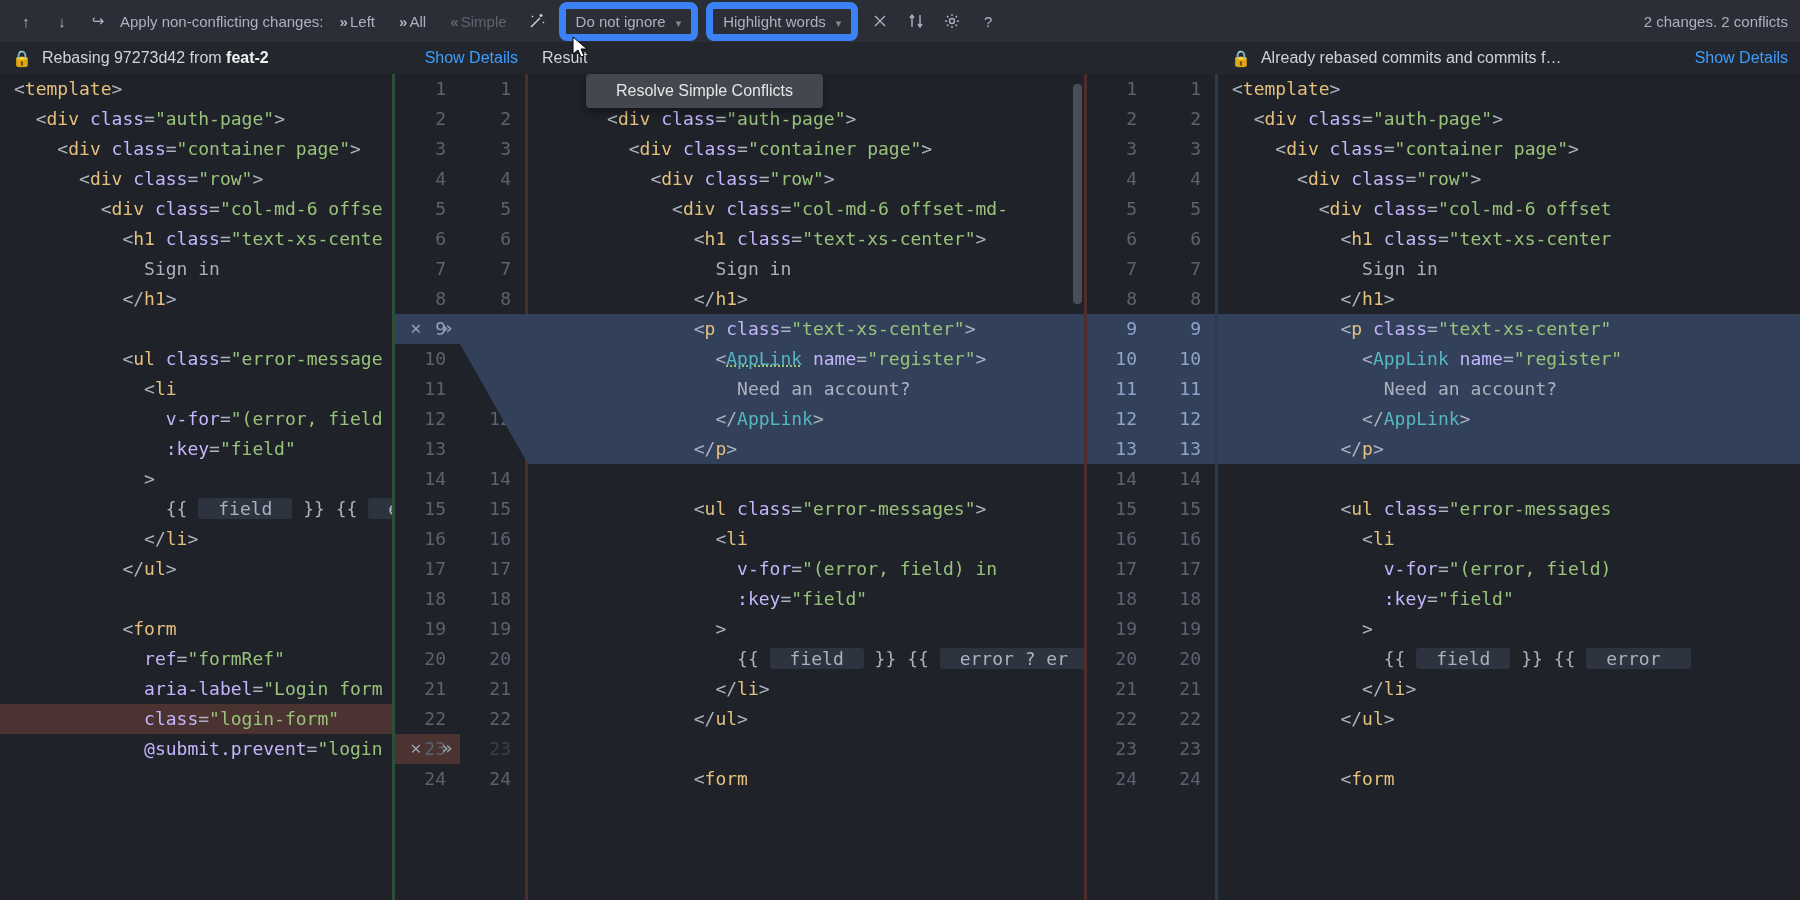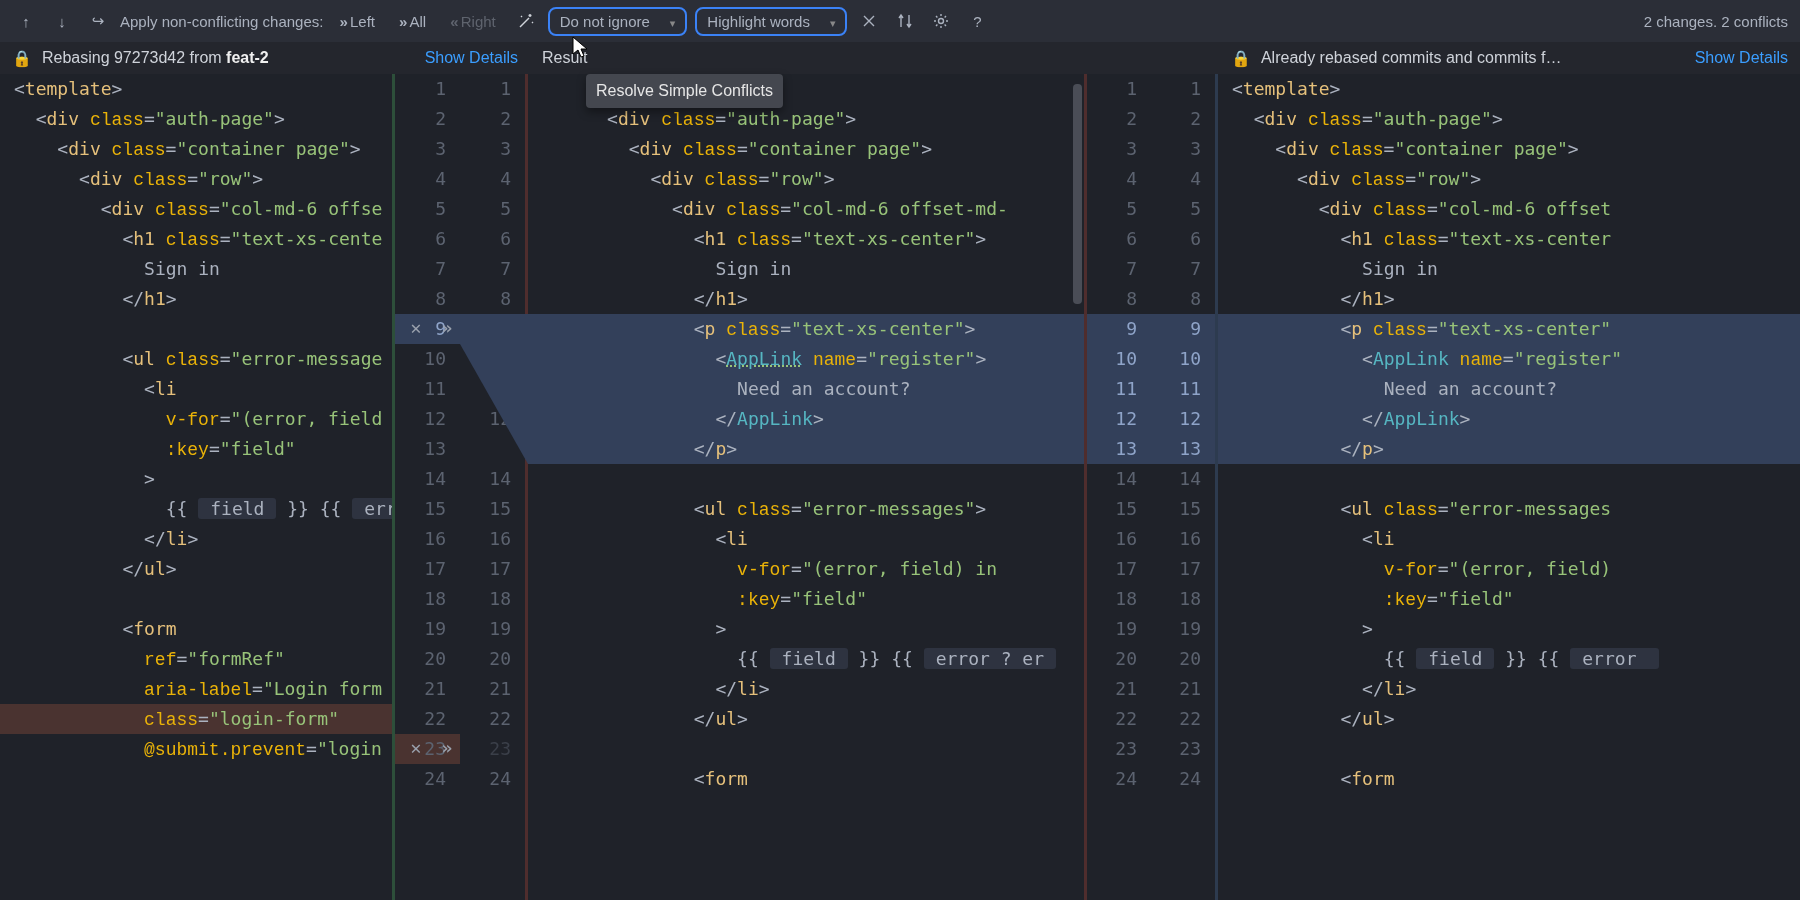--- a/index.html
+++ b/index.html
@@ -29,24 +29,24 @@
   color: #abb2bf;
   border-radius: 4px;
 }
 .toolbar .label { color: #abb2bf; }
 .toolbar .chev-btn {
   display: inline-flex; align-items: center; gap: 2px;
   padding: 3px 8px; border-radius: 6px;
 }
 .toolbar .chev-btn.disabled { opacity: 0.4; }
 .toolbar .dropdown {
-  border: 2px solid #3b82f6;
+  border: 7px solid #3b82f6;
   border-radius: 8px;
   padding: 4px 10px;
-  display: inline-flex; align-items: center; gap: 16px;
+  display: inline-flex; align-items: center; gap: 6px;
   background: #2b2e37;
 }
 .toolbar .spacer { flex: 1; }
 .toolbar .status-right { color: #abb2bf; }
 
 .headerbar {
   display: flex;
   height: 32px;
   background: #24262d;
   font-family: -apple-system, sans-serif;
@@ -64,21 +64,21 @@
 .headerbar .lock { color: #888; }
 .headerbar .title { color: #cfd3da; }
 .headerbar .title b { color: #f0f0f0; font-weight: 600; }
 .headerbar .link { color: #3b9eff; text-align: center; }
 
 .tooltip {
   position: absolute;
   top: 74px; left: 586px;
   background: #44474f;
   color: #e6e6e6;
-  padding: 8px 10px;
+  padding: 8px 30px;
   border-radius: 4px;
   font-family: -apple-system, sans-serif;
   font-size: 16px;
   box-shadow: 0 4px 10px rgba(0,0,0,.4);
   z-index: 50;
 }
 
 .panes {
   display: flex;
   height: calc(900px - 42px - 32px);
@@ -112,26 +112,26 @@
   white-space: pre;
   padding-left: 14px;
   line-height: 30px;
 }
 .line.hl-blue { background: #2e3e5c; }
 .line.hl-blue-light { background: #33405a; }
 .line.hl-red { background: #4a3330; }
 
 .tok-tag    { color: #e5c07b; }
 .tok-brkt   { color: #abb2bf; }
-.tok-attr   { color: #eab308; font-family: Liberation Mono, monospace; }
+.tok-attr   { color: #c4b5fd; }
 .tok-eq     { color: #abb2bf; }
 .tok-str    { color: #98c379; }
 .tok-comp   { color: #56b6c2; }
 .tok-txt    { color: #abb2bf; }
-.tok-must   { background: #2e3340; padding: 0 12px; border-radius: 3px; }
+.tok-must   { background: #2e3340; padding: 0 20px; border-radius: 3px; }
 .tok-under  { text-decoration: underline dotted #98c379; }
 
 .inline-icons {
   position: absolute;
   display: flex; gap: 8px;
   color: #9aa1ad;
 }
 .inline-icons .ibtn { width: 20px; height: 20px; display: inline-flex; align-items:center; justify-content:center; }
 
 .scrollthumb {
@@ -159,21 +159,21 @@
 </head>
 <body>
 
 <div class="toolbar">
   <span class="icon-btn">↑</span>
   <span class="icon-btn">↓</span>
   <span class="icon-btn">↪</span>
   <span class="label">Apply non-conflicting changes:</span>
   <span class="chev-btn"><span class="chevrons">»</span>&nbsp;<span>Left</span></span>
   <span class="chev-btn"><span class="chevrons">»</span>&nbsp;<span>All</span></span>
-  <span class="chev-btn disabled"><span class="chevrons">«</span>&nbsp;<span>Right</span></span>
+  <span class="chev-btn disabled"><span class="chevrons">«</span>&nbsp;<span>Simple</span></span>
   <span class="icon-btn">
     <svg width="18" height="18" viewBox="0 0 18 18" fill="none" stroke="#cfd3da" stroke-width="1.4">
         <path d="M3 15 L12 6"></path>
         <path d="M13 2v3M11.5 3.5h3M4 4l1 1M15 10l1 1"></path>
       </svg>
   </span>
   <div class="dropdown">
       <span>Do not ignore</span>
       <span class="caret-down"></span>
     </div>

